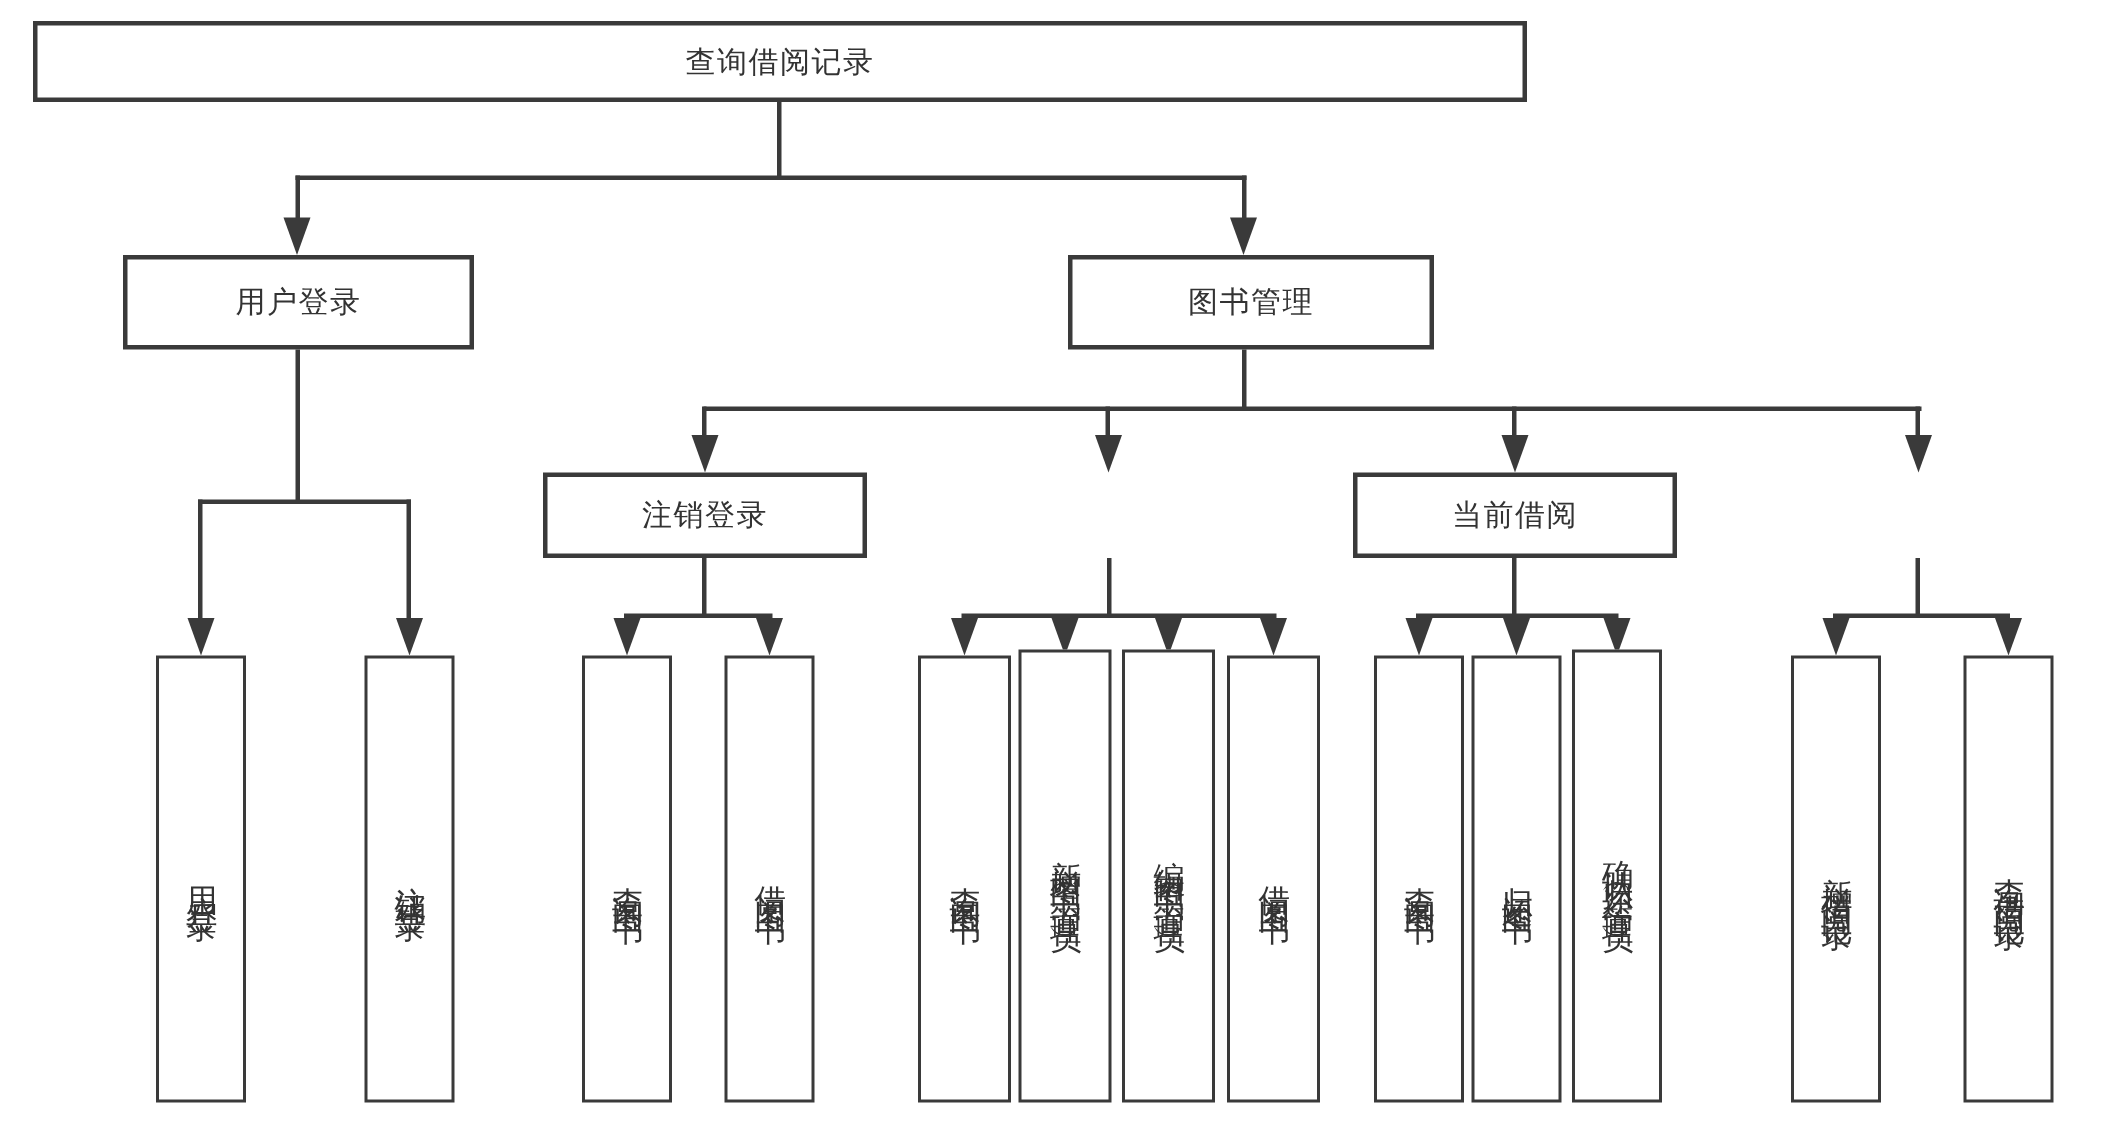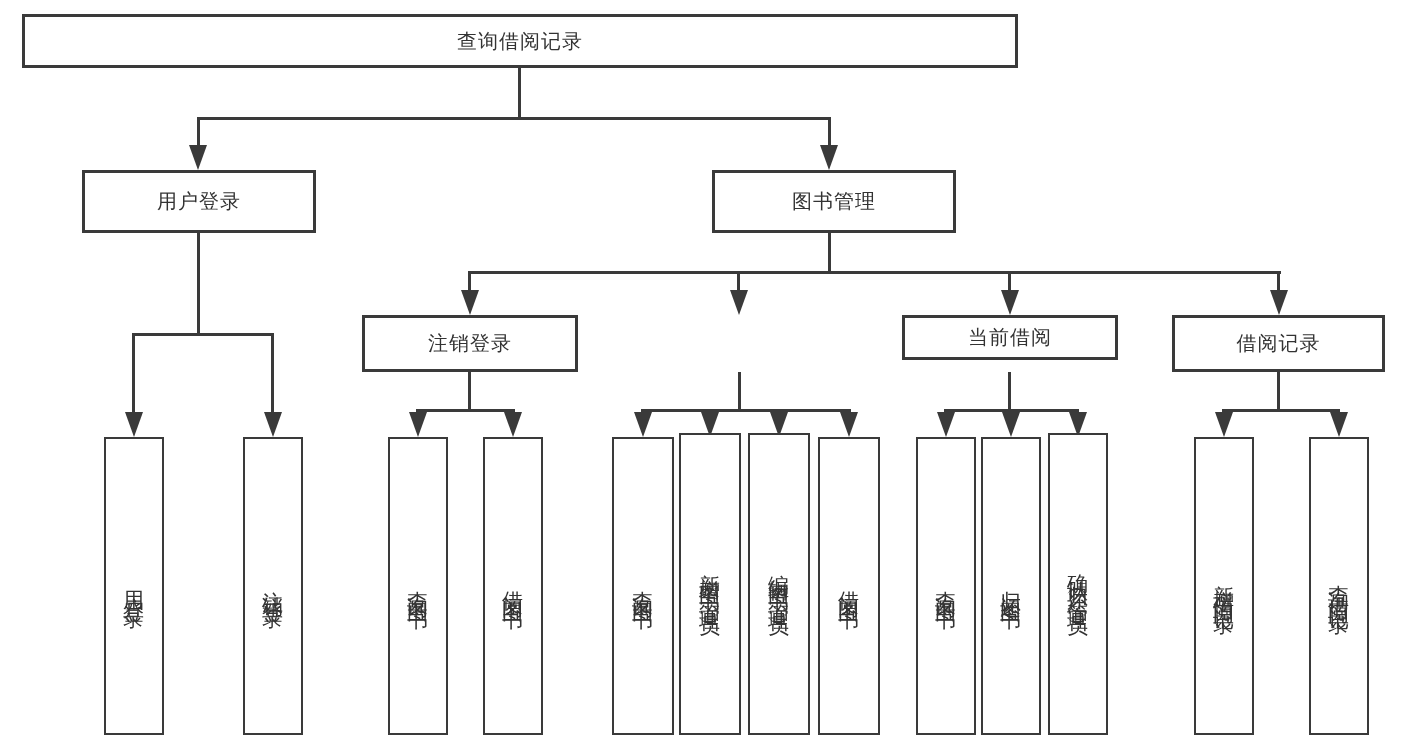--- a/index.html
+++ b/index.html
@@ -94,25 +94,22 @@
   <div class="line vline" style="left:737px; top:271px; height:20px;"></div>
   <div class="arr" style="left:730px; top:290px;"></div>
   <div class="line vline" style="left:1008px; top:271px; height:20px;"></div>
   <div class="arr" style="left:1001px; top:290px;"></div>
   <div class="line vline" style="left:1277px; top:271px; height:20px;"></div>
   <div class="arr" style="left:1270px; top:290px;"></div>
 
   <div class="node" style="left:362px; top:315px; width:216px; height:57px;">
     <span>注销登录</span>
   </div>
-  <div class="node" style="left:902px; top:315px; width:216px; height:45px;">
+  <div class="node" style="left:902px; top:315px; width:216px; height:57px;">
     <span>当前借阅</span>
-  </div>
-  <div class="node" style="left:1172px; top:315px; width:213px; height:57px;">
-    <span>借阅记录</span>
   </div>
 
   <div class="line vline" style="left:468px; top:372px; height:40px;"></div>
   <div class="line hline" style="left:416px; top:409px; width:99px;"></div>
   <div class="arr" style="left:409px; top:412px;"></div>
   <div class="arr" style="left:504px; top:412px;"></div>
 
   <div class="line vline" style="left:738px; top:372px; height:40px;"></div>
   <div class="line hline" style="left:641px; top:409px; width:210px;"></div>
   <div class="arr" style="left:634px; top:412px;"></div>

